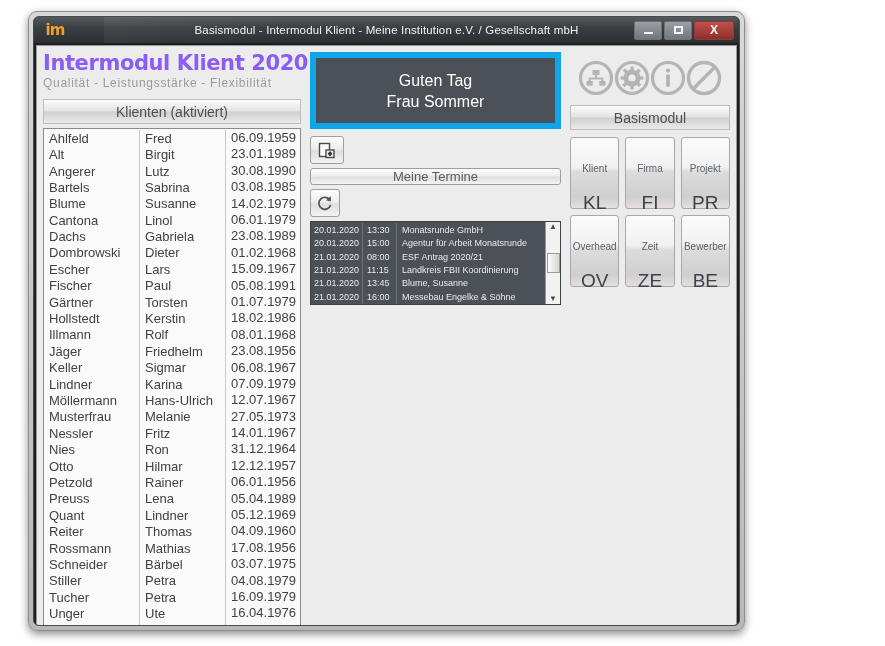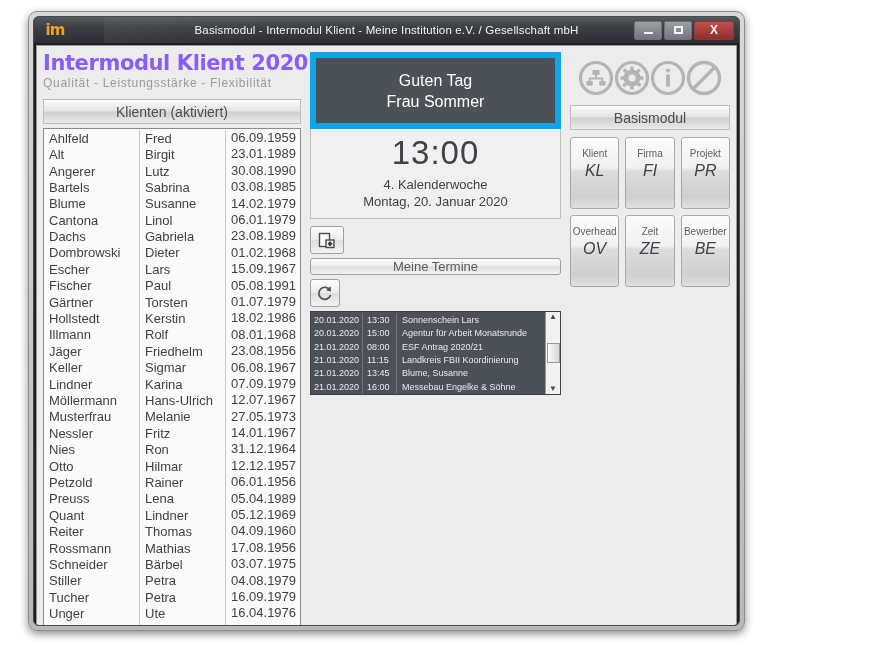--- a/index.html
+++ b/index.html
@@ -248,25 +248,25 @@
   }
   .modbtn {
     border: 1px solid #a8a8a8;
     border-radius: 3px;
     background: linear-gradient(#fbfbfb 0%, #f1f1f1 42%, #dcdcdc 48%, #cfcfcf 84%, #e6dede 100%);
     height: 72px;
     display: flex;
     flex-direction: column;
     align-items: center;
     justify-content: flex-start;
-    padding-top: 10px;
+    padding-top: 25px;
     cursor: pointer;
   }
   .modbtn .mlabel { font-size: 10px; color: #5a6066; }
-  .modbtn .mcode { font-size: 16px; color: #3d4248; margin-top: 3px; font-style: italic; }
+  .modbtn .mcode { font-size: 19px; color: #3d4248; margin-top: 18px; }
 </style>
 </head>
 <body>
 
 <div id="app-window">
   <div id="window-inner">
 
     <div id="titlebar">
       <div id="app-icon">im</div>
       <div id="window-title">Basismodul - Intermodul Klient - Meine Institution e.V. / Gesellschaft mbH</div>
@@ -445,25 +445,20 @@
                 <span class="cfirst">Doris</span>
                 <span class="cdate">31.08.1982</span>
               </div>
             </div>
         </div>
 
         <div id="mid-col">
           <div id="greeting">
             <div>Guten Tag</div>
             <div>Frau Sommer</div>
-          </div>
-          <div id="clockbox">
-            <div id="clock-time">13:00</div>
-            <div id="clock-week">4. Kalenderwoche</div>
-            <div id="clock-date">Montag, 20. Januar 2020</div>
           </div>
 
           <div id="termine-bar">
             <div class="tbtn" id="btn-new-termin">
               <svg width="18" height="17" viewBox="0 0 18 17">
                 <rect x="1.5" y="1.5" width="10" height="13" fill="#fbfbfb" stroke="#4a4a4a" stroke-width="1.4"></rect>
                 <rect x="8" y="8" width="8" height="7.5" fill="#f1f1f1" stroke="#4a4a4a" stroke-width="1.4"></rect>
                 <rect x="11" y="9.6" width="2" height="4.3" fill="#3a3a3a"></rect>
                 <rect x="9.9" y="10.7" width="4.3" height="2" fill="#3a3a3a"></rect>
               </svg>
@@ -475,21 +470,21 @@
                 <polygon points="13.8,1.2 13.8,6.6 9.0,5.3" fill="#4e5257"></polygon>
               </svg>
             </div>
           </div>
 
           <div id="termine-list">
             <div id="termine-rows">
                 <div class="termin-row">
                   <span class="tdate">20.01.2020</span>
                   <span class="ttime">13:30</span>
-                  <span class="ttext">Sonnenschein Lars</span>
+                  <span class="ttext">Monatsrunde GmbH</span>
                 </div>
                 <div class="termin-row">
                   <span class="tdate">20.01.2020</span>
                   <span class="ttime">15:00</span>
                   <span class="ttext">Agentur für Arbeit Monatsrunde</span>
                 </div>
                 <div class="termin-row">
                   <span class="tdate">21.01.2020</span>
                   <span class="ttime">08:00</span>
                   <span class="ttext">ESF Antrag 2020/21</span>

